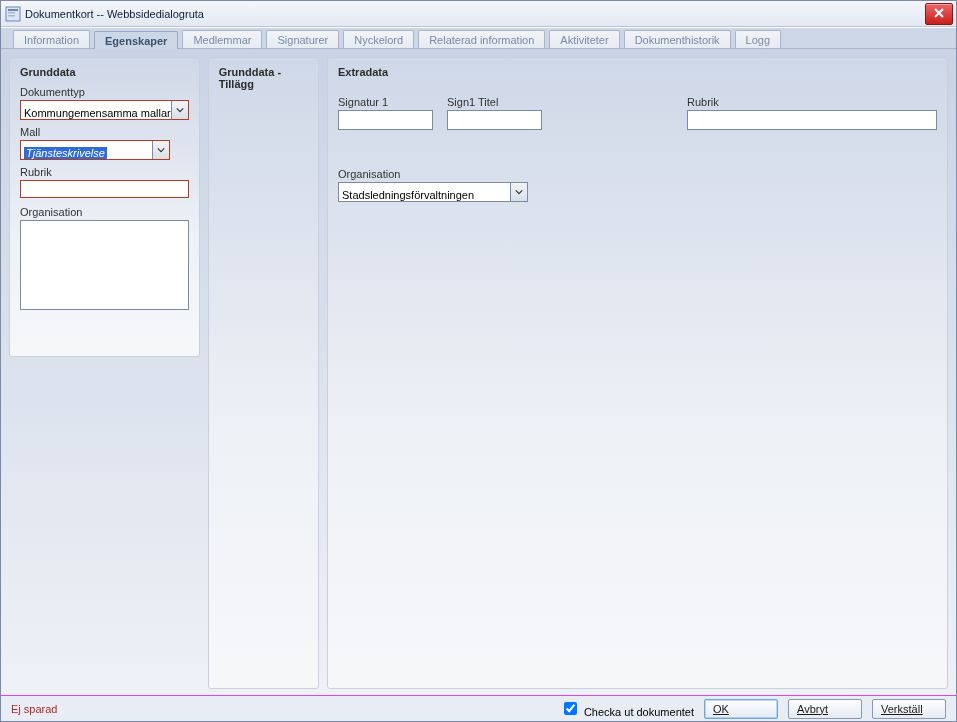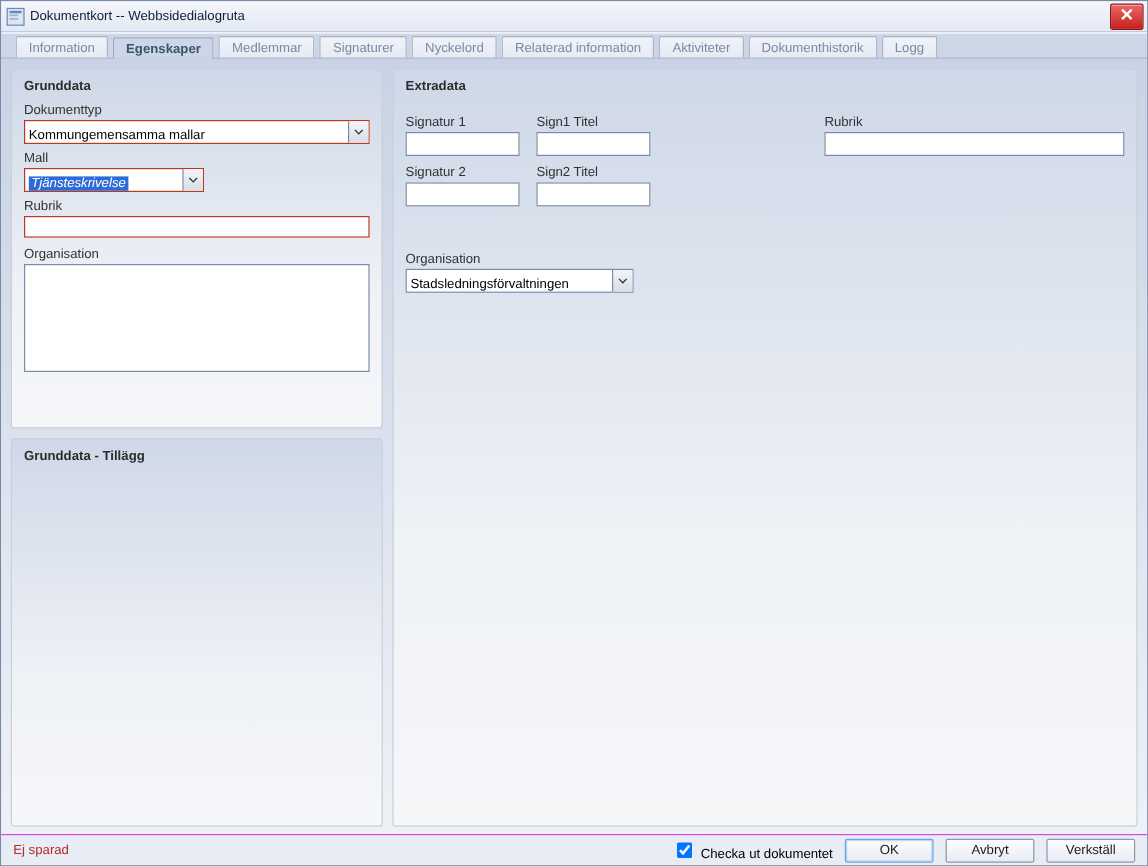--- a/index.html
+++ b/index.html
@@ -10,21 +10,21 @@
   .titlebar { height:26px; background:linear-gradient(#f4f6fb,#e3e8f2); border-bottom:1px solid #b8c4d8; display:flex; align-items:center; padding:0 4px; }
   .title-icon { width:16px; height:16px; margin-right:4px; }
   .title-text { color:#0b1e3a; }
   .title-close { margin-left:auto; margin-right:-1px; width:28px; height:22px; background:linear-gradient(#e96a6a,#c71e1a); border:1px solid #8f1511; border-radius:2px; display:flex; align-items:center; justify-content:center; color:#fff; font-size:12px; font-weight:bold; box-shadow:inset 0 1px 0 rgba(255,255,255,.35); }
   
   .tabstrip { height:22px; background:#cdd6e6; border-top:1px solid #fff; border-bottom:1px solid #a9b5c9; display:flex; align-items:flex-end; padding:0 12px; gap:4px; }
   .tab { height:18px; padding:2px 10px 0; border:1px solid #a9b5c9; border-bottom:none; background:linear-gradient(#f1f3f7,#e6ebf3); color:#7a8aa6; border-top-left-radius:2px; border-top-right-radius:2px; line-height:14px; cursor:default; }
   .tab.active { background:#cdd6e6; color:#3b556e; font-weight:bold; border-color:#9aaac2; position:relative; top:1px; }
   
   .bodyarea { flex:1; background:linear-gradient(#c9d3e5,#eef1f6); padding:8px 8px 6px 8px; display:flex; gap:8px; overflow:hidden; }
-  .leftcol { width:310px; display:flex; flex-direction:column; gap:8px; }
+  .leftcol { width:310px; display:flex; flex-direction:row; gap:8px; }
   .rightcol { flex:1; }
   .panel { background:linear-gradient(#cfd8e8,#eef1f6 60%,#f6f7f9); border:1px solid #c9d0dc; border-radius:3px; padding:8px 10px 12px; }
   .panel.tall { flex:1; }
   .panel.right{ height:100%; display:flex; flex-direction:column; }
   .section-title { font-weight:bold; color:#2c2c2c; margin-bottom:8px; }
   .field { margin-top:6px; }
   .label { color:#323232; margin-bottom:2px; }
   .select, .textinput, .textarea, .orgselect {
     width:100%; background:#fff; border:1px solid #7b8ba5; padding:2px 2px; height:20px;
   }
@@ -40,21 +40,21 @@
   .small-input { width:95px; height:20px; background:#fff; border:1px solid #7b8ba5; }
   .rubrik-input{ width:250px; height:20px; background:#fff; border:1px solid #7b8ba5; }
   .org-wrap{ margin-top:38px; }
   .orgselect{ width:190px; }
   
   .footer{ height:26px; background:#e8ecf4; border-top:1px solid #d946ef; display:flex; align-items:center; padding:0 10px 0 10px; gap:10px; }
   .status{ color:#b12a2a; }
   .footer-right{ margin-left:auto; display:flex; align-items:center; gap:10px; }
   .chk{ display:flex; align-items:flex-end; gap:4px; }
   .chk input{ width:13px; height:13px; }
-  .btn{ min-width:74px; height:20px; background:linear-gradient(#fdfdfe,#e6ebf3); border:1px solid #8a98b0; border-radius:2px; text-align:center; line-height:18px; cursor:default; color:#1a1a1a; padding:0 8px; }
+  .btn{ min-width:74px; height:20px; background:linear-gradient(#fdfdfe,#e6ebf3); border:1px solid #8a98b0; border-radius:2px; text-align:left; line-height:18px; cursor:default; text-decoration:underline; color:#1a1a1a; padding:0 8px; }
   .btn.primary{ border:1px solid #6aa6e5; box-shadow:0 0 0 1px rgba(80,150,230,.35) inset; }
   
   .rubrik-left .textinput{ height:18px; }
   .beskrivning{ margin-top:8px; }
   
   .extraheader{ margin-bottom:18px; }
   .rightfill{ flex:1; }
 </style>
 </head>
 <body>
@@ -149,30 +149,20 @@
             <div class="extrarow">
               <div class="extracol">
                 <div class="label">Signatur 1</div>
                 <input class="small-input" type="text" value="" style="">
               </div>
               <div class="extracol">
                 <div class="label">Sign1 Titel</div>
                 <input class="small-input" type="text" value="" style="">
               </div>
             </div>
-            <div class="extrarow">
-              <div class="extracol">
-                <div class="label">Signatur 2</div>
-                <input class="small-input" type="text" value="" style="">
-              </div>
-              <div class="extracol">
-                <div class="label">Sign2 Titel</div>
-                <input class="small-input" type="text" value="" style="">
-              </div>
-            </div>
           </div>
 
           <div style="flex:1;"></div>
 
           <div>
             <div class="label">Rubrik</div>
             <input class="rubrik-input" type="text" value="" style="">
           </div>
         </div>
 

